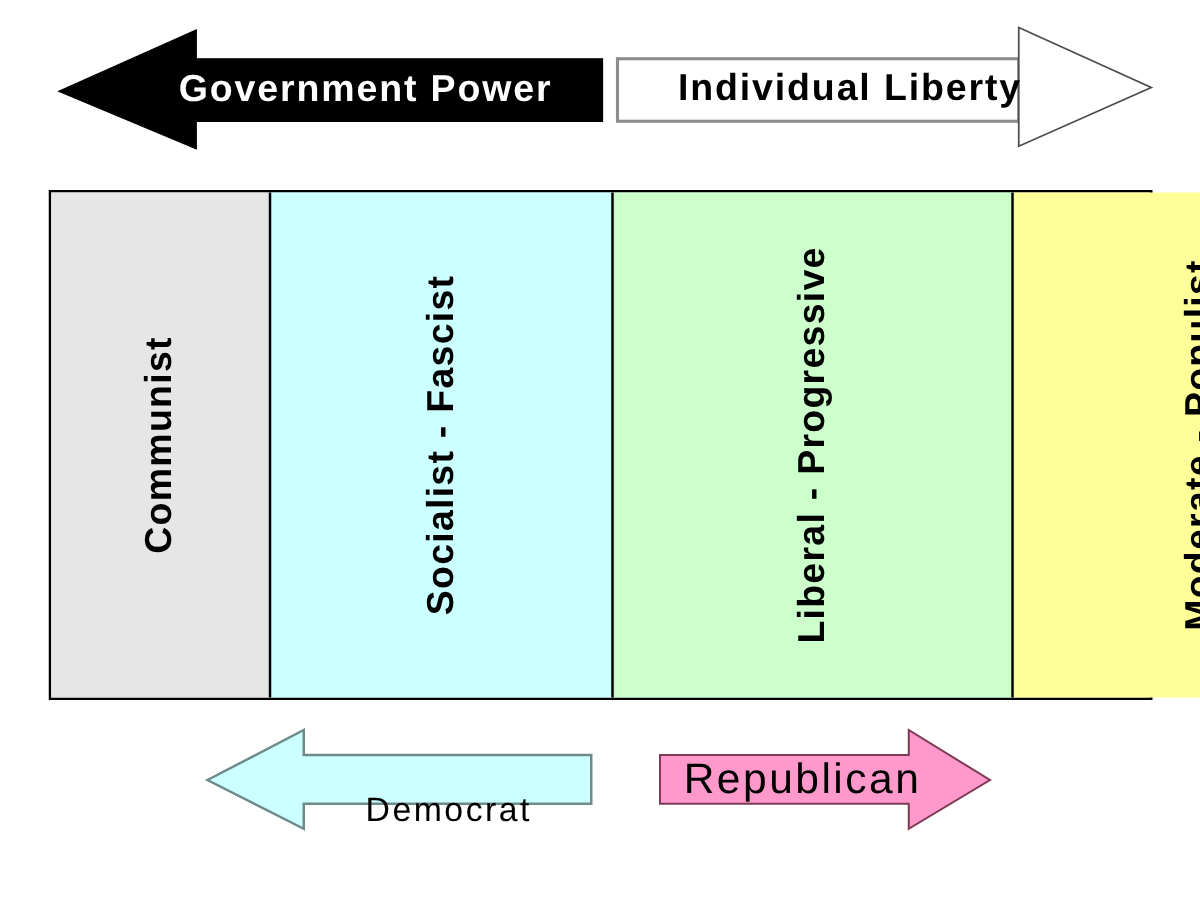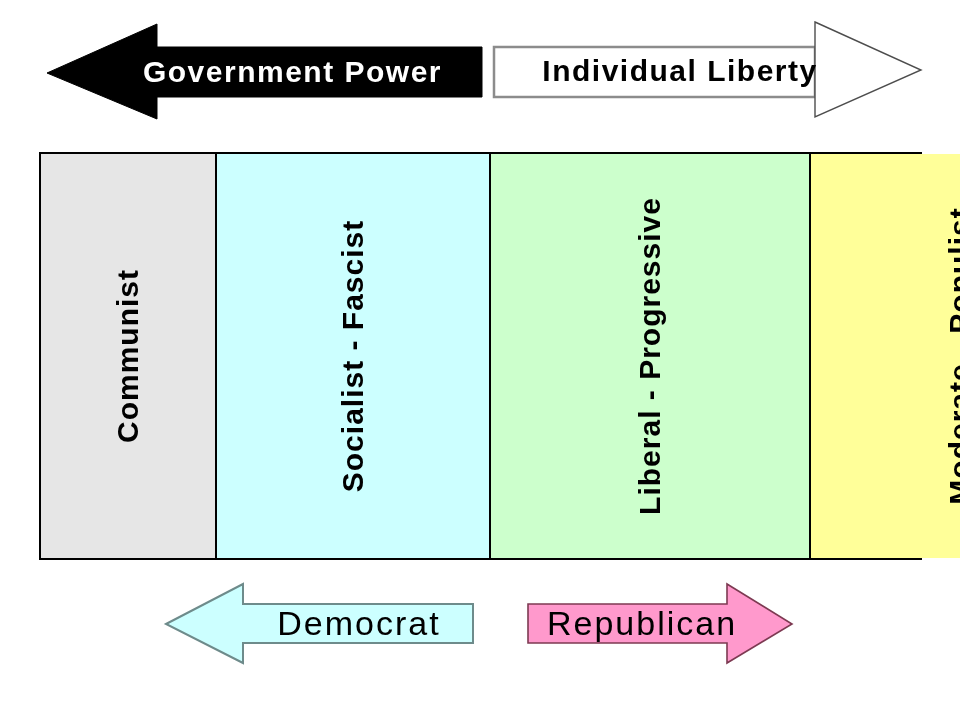--- a/index.html
+++ b/index.html
@@ -31,22 +31,22 @@
   }
   .gov-label {
     left: 100px; top: 46px; width: 385px; height: 52px;
     font-size: 30px; font-weight: bold; letter-spacing: 1.5px;
   }
   .lib-label {
     left: 500px; top: 45px; width: 360px; height: 52px;
     font-size: 30px; font-weight: bold; letter-spacing: 1.5px;
   }
   .dem-label {
-    left: 243px; top: 602px; width: 232px; height: 42px;
-    font-size: 34px; font-weight: normal; letter-spacing: 2px;
+    left: 243px; top: 627px; width: 232px; height: 42px;
+    font-size: 27px; font-weight: normal; letter-spacing: 2px;
   }
   .rep-label {
     left: 522px; top: 602px; width: 240px; height: 42px;
     font-size: 34px; font-weight: normal; letter-spacing: 2px;
   }
   .spectrum-band {
     position: absolute;
     left: 39px; top: 152px;
     width: 879px; height: 404px;
     border: 2px solid #000000;

